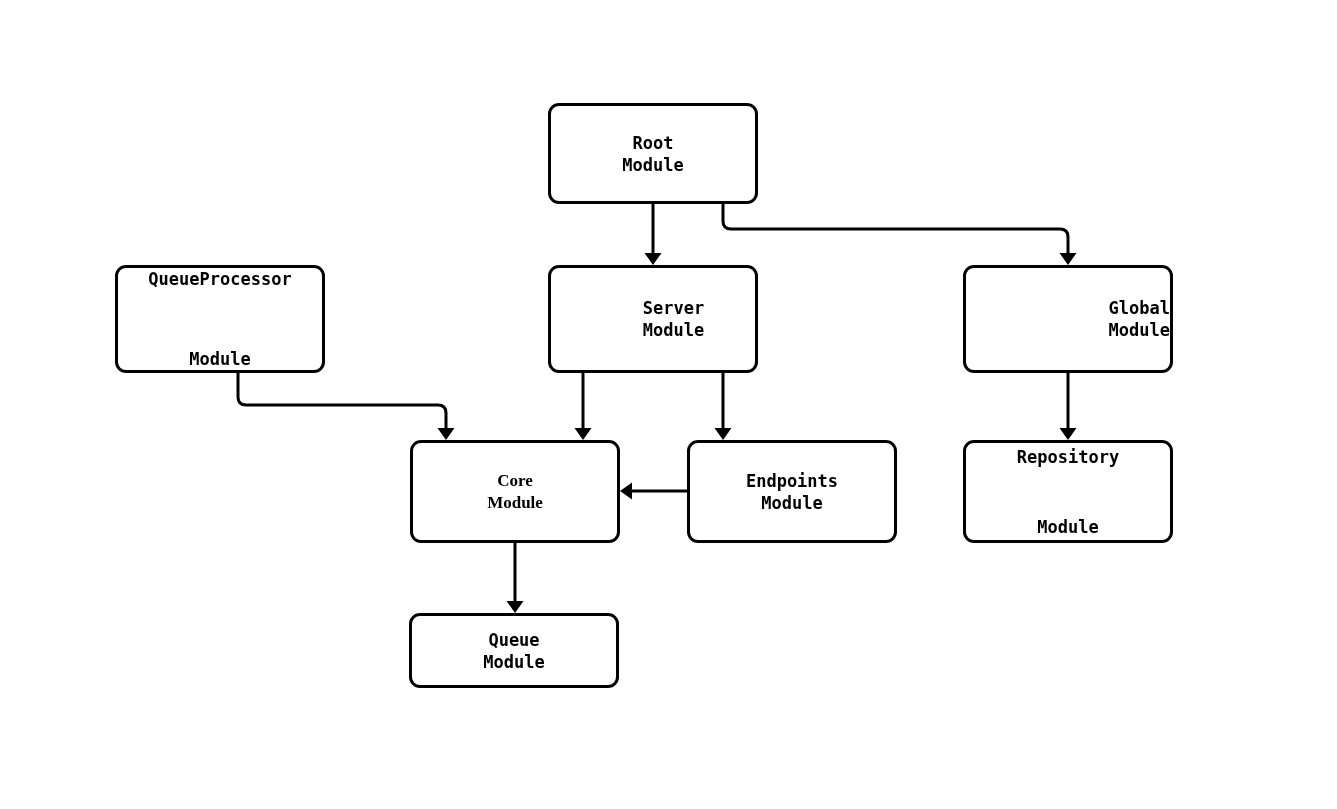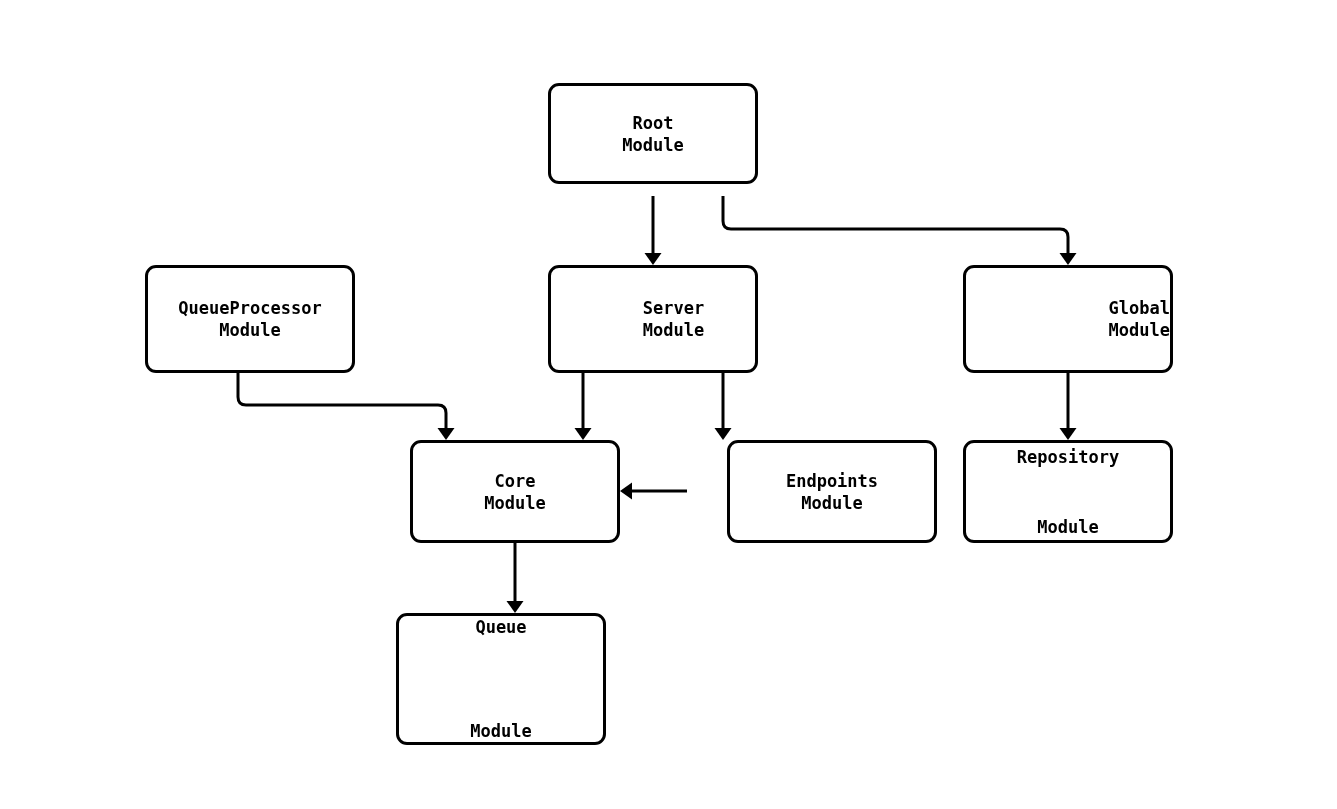--- a/index.html
+++ b/index.html
@@ -96,53 +96,53 @@
         <path d="M 1059.5 428 L 1076.5 428 L 1068 440 Z" fill="#000000" stroke="none"></path>
       </g>
 
       <g>
         <path d="M 515 543 L 515 601"></path>
         <path d="M 506.5 601 L 523.5 601 L 515 613 Z" fill="#000000" stroke="none"></path>
       </g>
     </g>
   </svg>
 
-  <div class="node" style="left:548px; top:83px; width:210px; height:101px;">
+  <div class="node" style="left:548px; top:103px; width:210px; height:101px;">
     <span class="line1">Root</span>
     <span class="line2">Module</span>
   </div>
 
-  <div class="node" style="left:145px; top:265px; width:210px; height:108px;">
+  <div class="node" style="left:115px; top:265px; width:210px; height:108px;justify-content:space-between;">
     <span class="line1">QueueProcessor</span>
     <span class="line2">Module</span>
   </div>
 
   <div class="node" style="left:548px; top:265px; width:210px; height:108px;padding-left:41px;">
     <span class="line1">Server</span>
     <span class="line2">Module</span>
   </div>
 
   <div class="node" style="left:963px; top:265px; width:210px; height:108px;align-items:flex-end;">
     <span class="line1">Global</span>
     <span class="line2">Module</span>
   </div>
 
-  <div class="node" style="left:410px; top:440px; width:210px; height:103px;">
+  <div class="node" style="left:410px; top:440px; width:210px; height:103px;font-family:Liberation Serif, serif;">
     <span class="line1">Core</span>
     <span class="line2">Module</span>
   </div>
 
-  <div class="node" style="left:687px; top:440px; width:210px; height:103px;margin-left:40px;">
+  <div class="node" style="left:687px; top:440px; width:210px; height:103px;">
     <span class="line1">Endpoints</span>
     <span class="line2">Module</span>
   </div>
 
   <div class="node" style="left:963px; top:440px; width:210px; height:103px;gap:48px;">
     <span class="line1">Repository</span>
     <span class="line2">Module</span>
   </div>
 
-  <div class="node" style="left:396px; top:613px; width:210px; height:132px;justify-content:space-between;">
+  <div class="node" style="left:409px; top:613px; width:210px; height:75px;">
     <span class="line1">Queue</span>
     <span class="line2">Module</span>
   </div>
 
 </div>
 
 </body></html>

